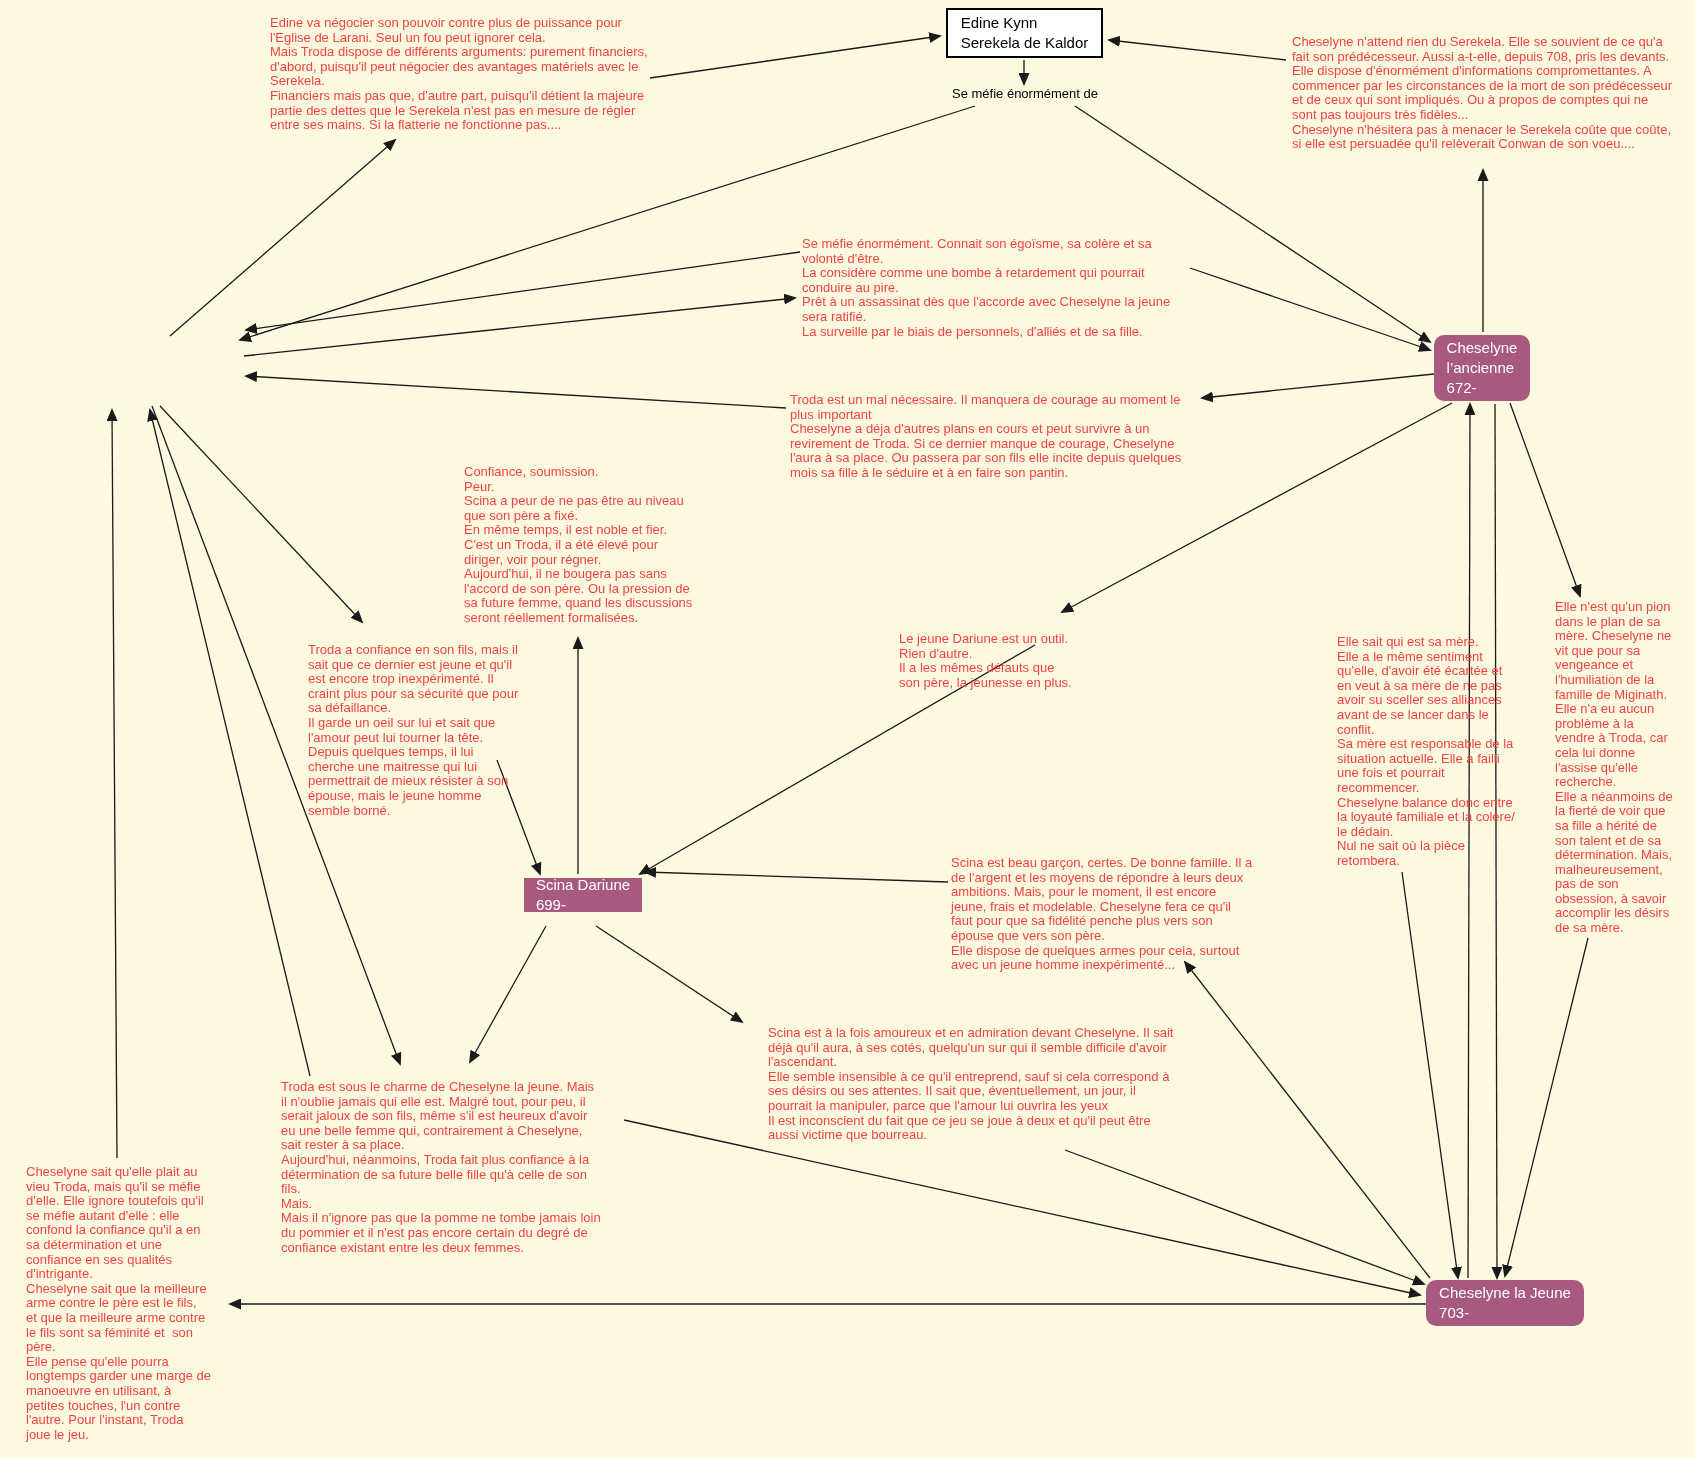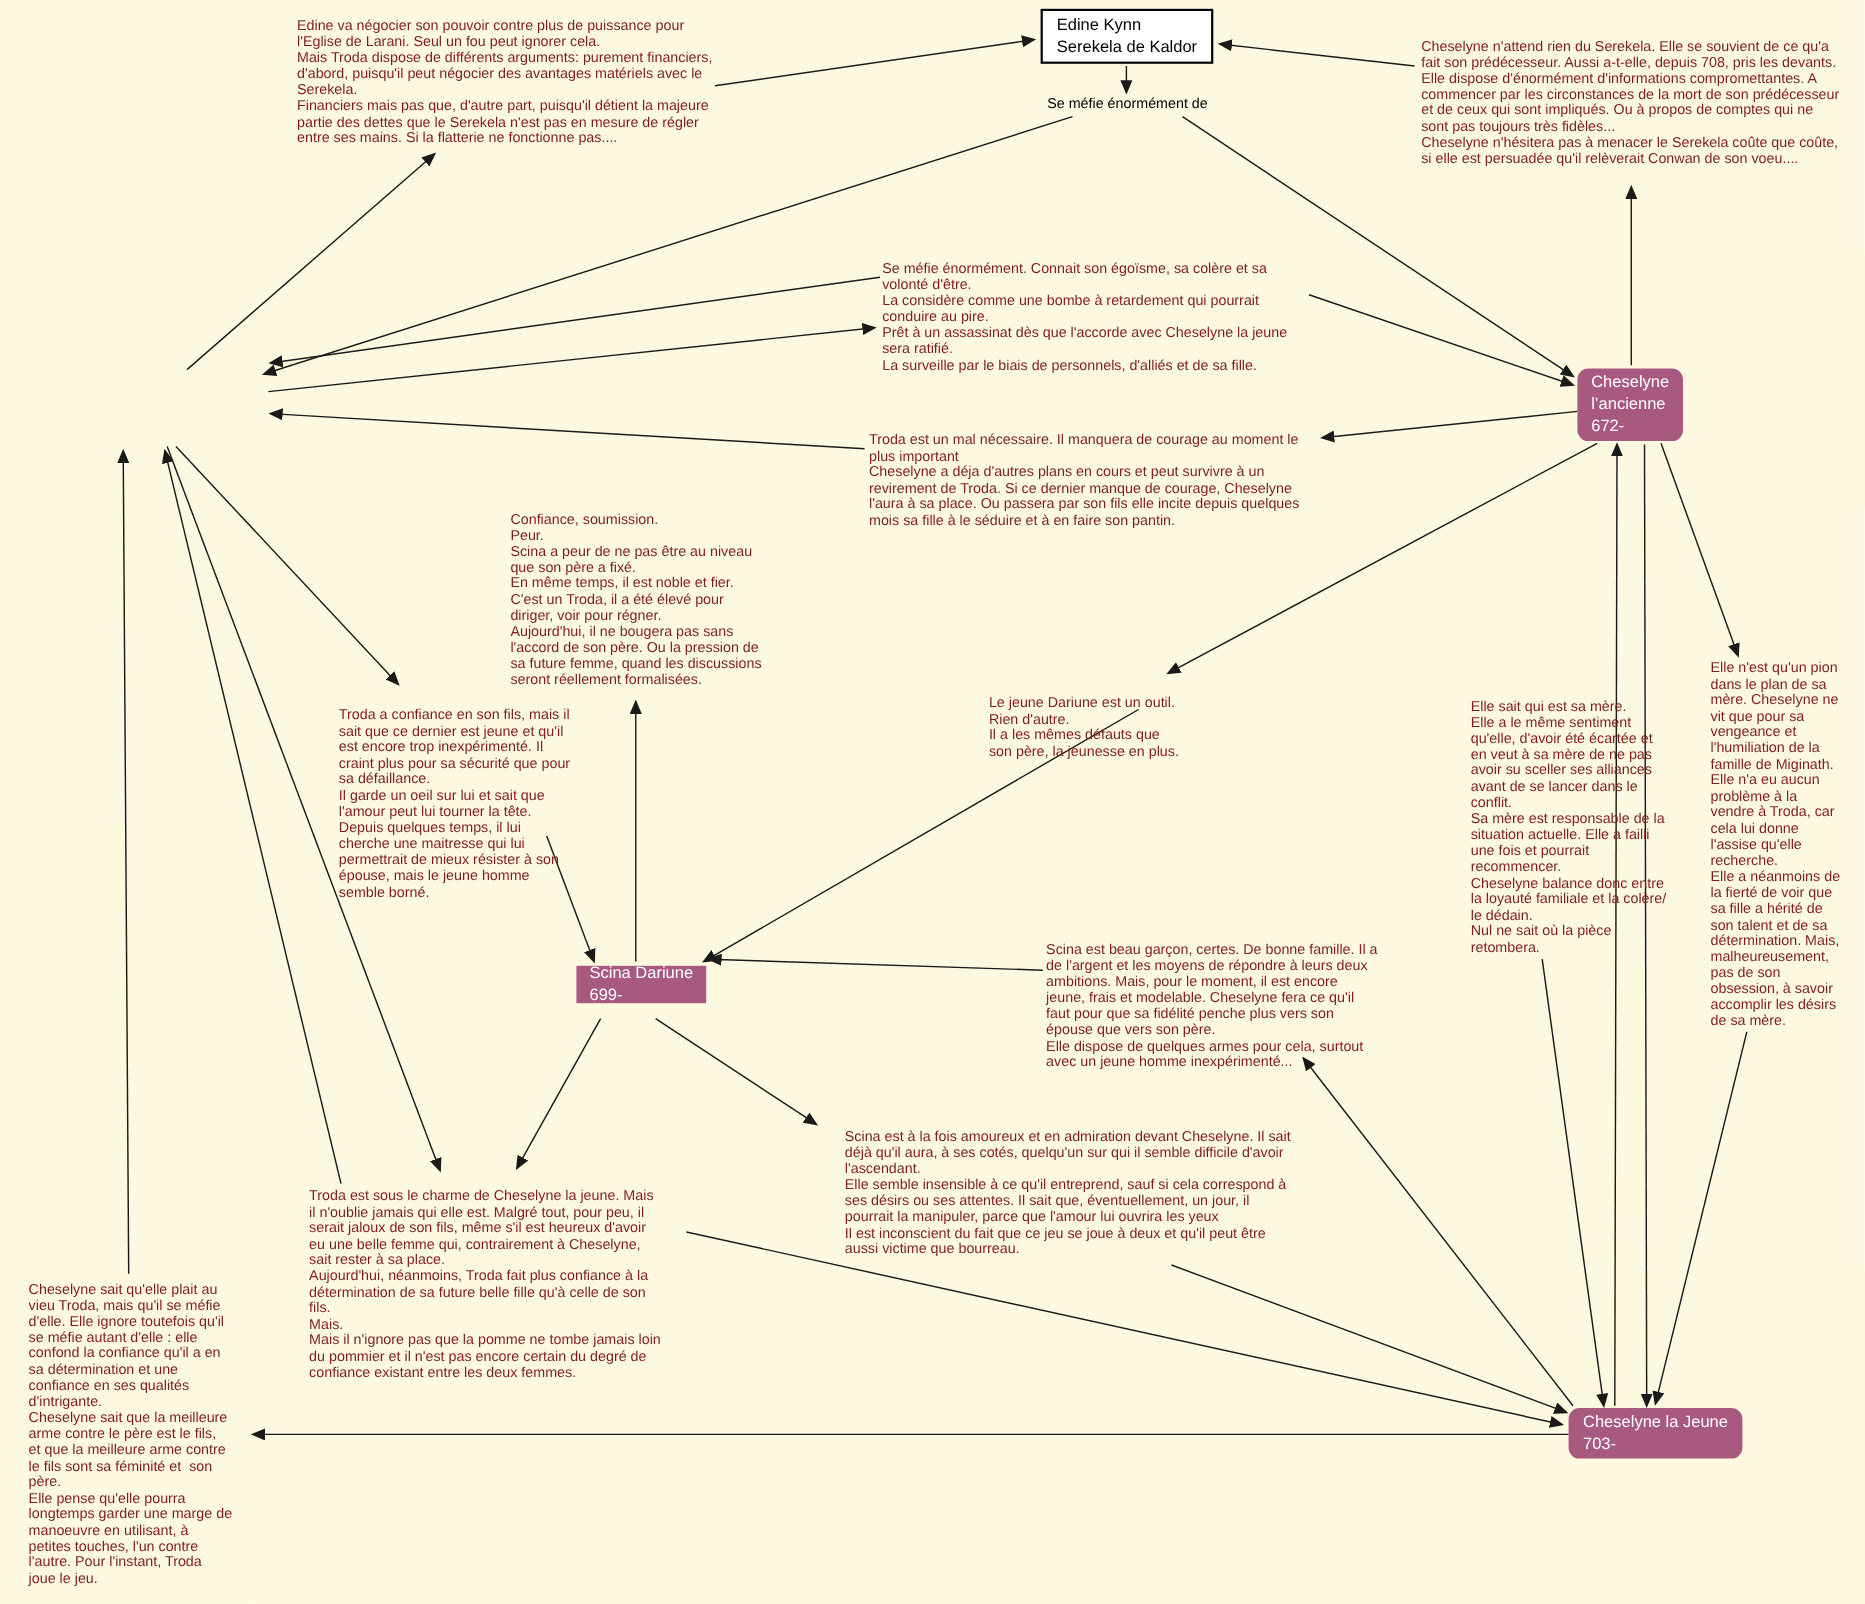--- a/index.html
+++ b/index.html
@@ -8,21 +8,21 @@
     width:1695px;height:1458px;
     background:#fdf9e1;
     font-family:"Liberation Sans", sans-serif;
     overflow:hidden;
   }
   #edge-layer{position:absolute;left:0;top:0;width:1695px;height:1458px;}
   .note{
     position:absolute;
     white-space:pre;
     font-size:13px;line-height:14.6px;
-    color:#7f1d1d;
+    color:#ef4444;
   }
   .node{
     position:absolute;
     display:flex;align-items:center;justify-content:center;
     text-align:left;white-space:pre;
     font-size:15px;line-height:20px;
     background:#a8597f;color:#ffffff;
     box-sizing:border-box;
   }
   .node.rounded{border-radius:10px;}

